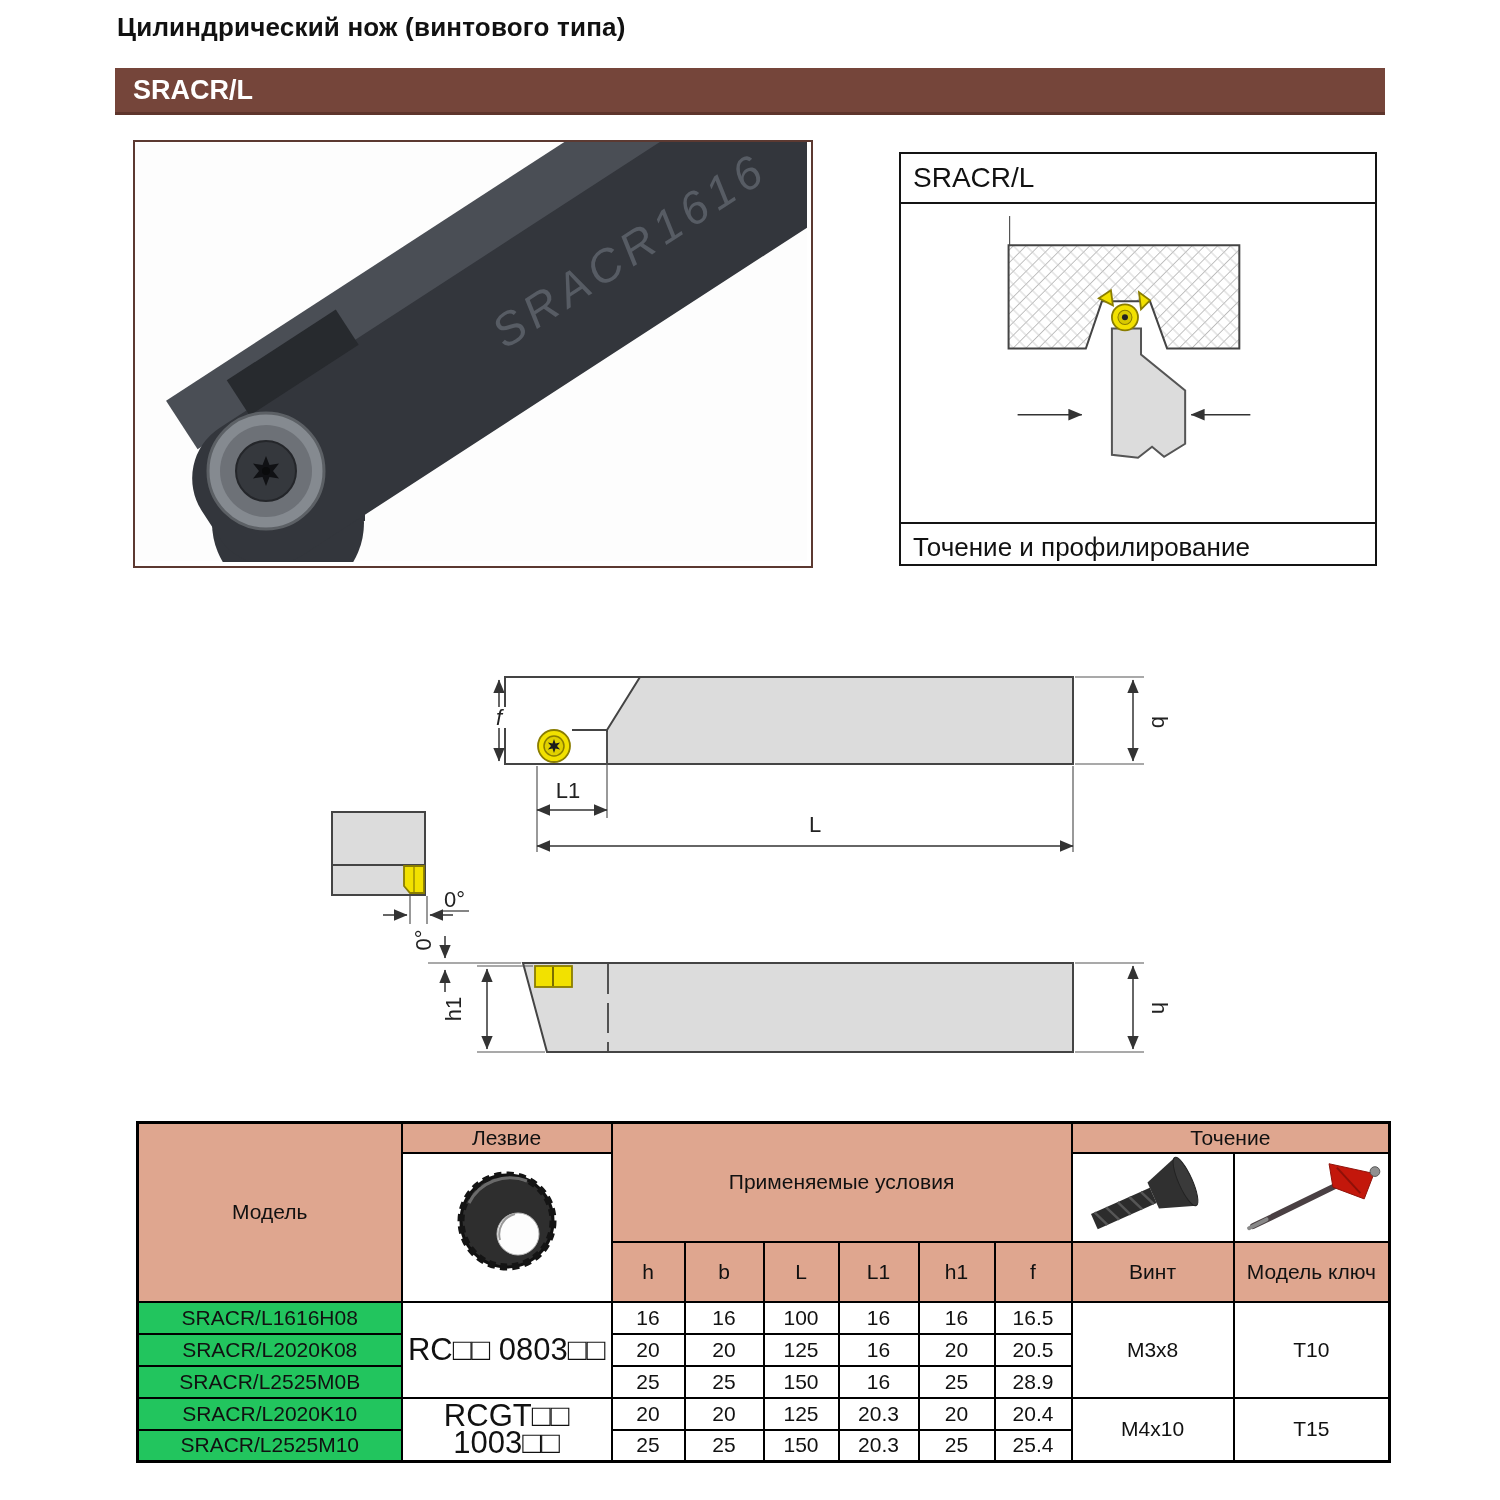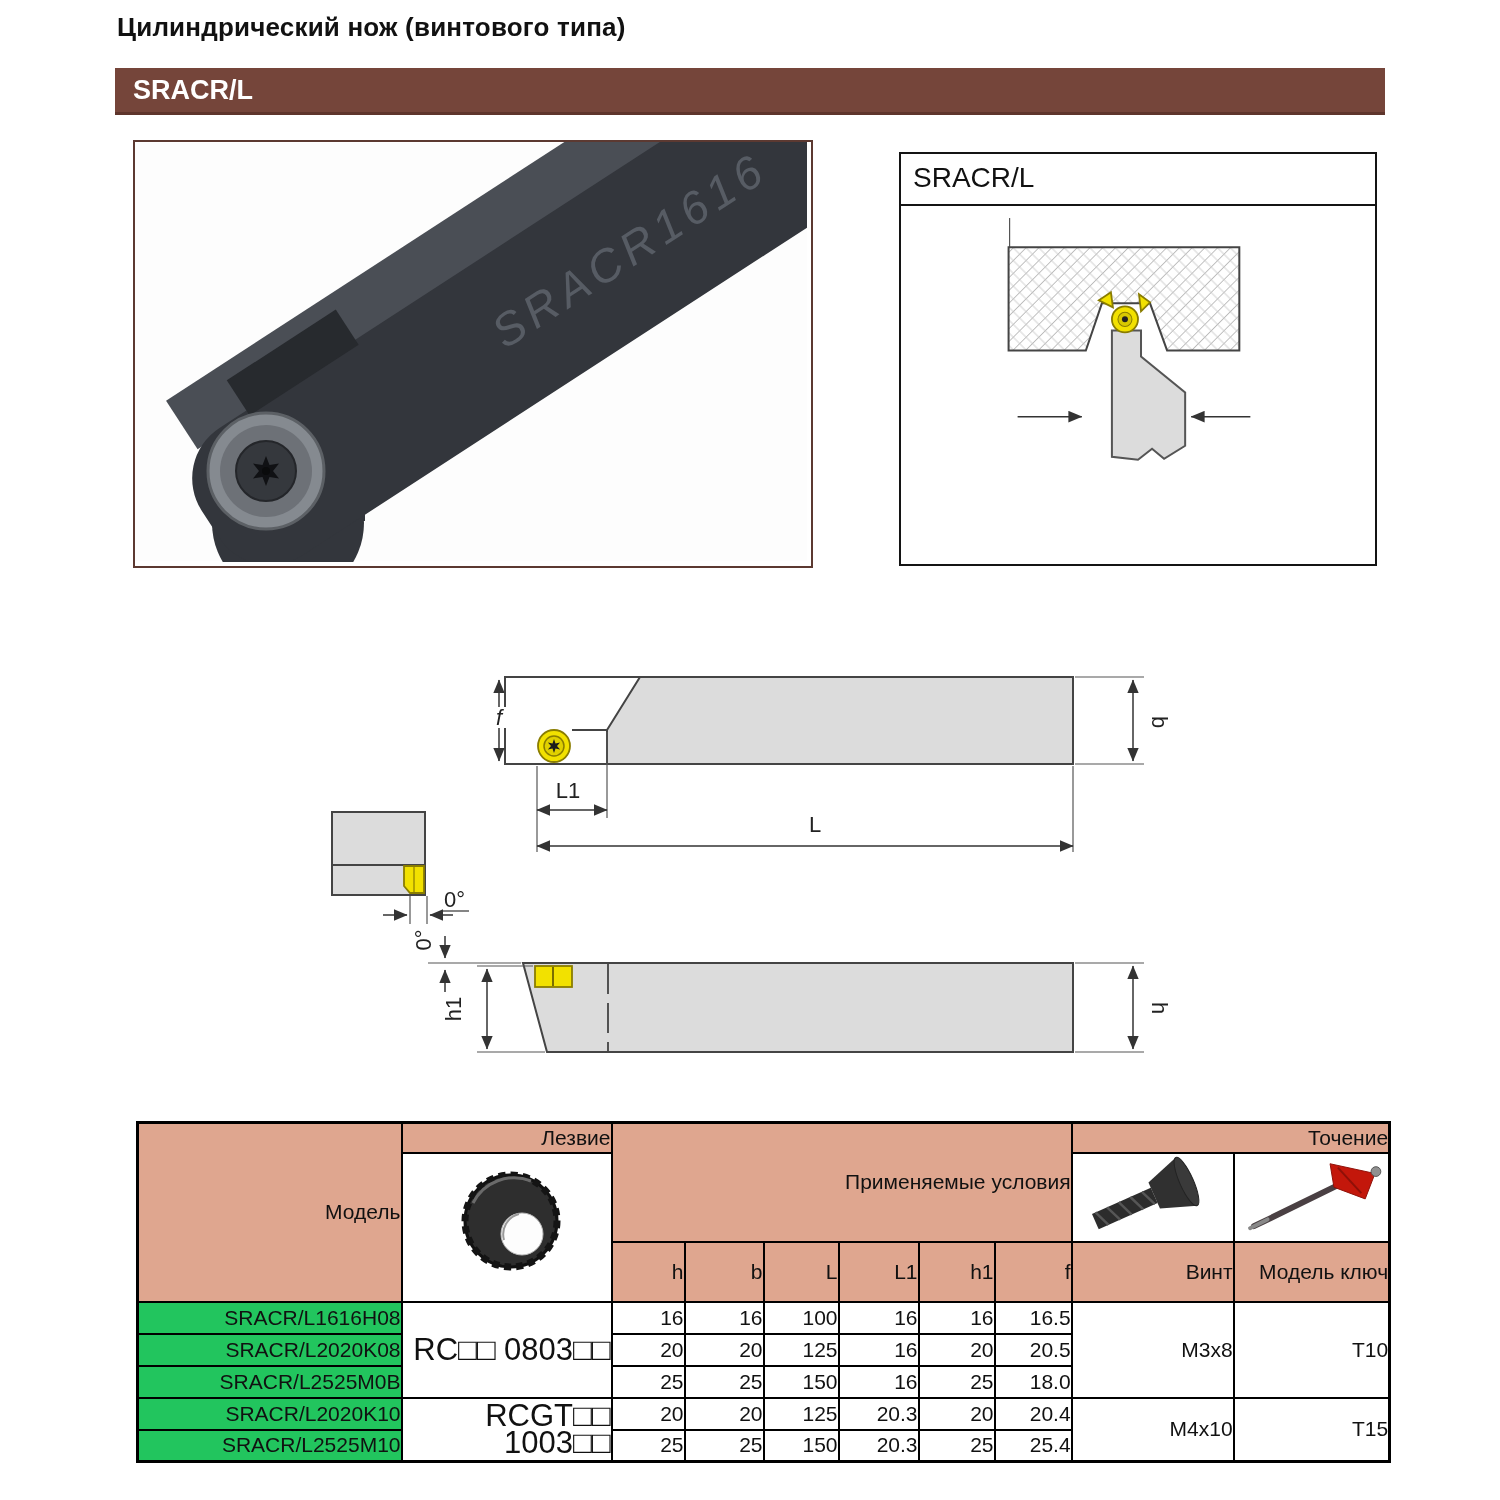--- a/index.html
+++ b/index.html
@@ -27,21 +27,21 @@
   #drawing{left:280px;top:620px;width:900px;height:470px;}
   .part{fill:#DCDCDC;stroke:#444;stroke-width:2;}
   .outl{stroke:#444;stroke-width:2;fill:none;}
   .dim{stroke:#333;stroke-width:1.5;fill:none;}
   .thin{stroke:#555;stroke-width:1.2;fill:none;}
   .ins{fill:#F2E100;stroke:#8a7d00;stroke-width:1.8;}
   .dtxt{font-size:22px;fill:#222;}
   
   #spec-table{left:136px;top:1121px;}
   table{border-collapse:collapse;table-layout:fixed;width:1252px;}
-  td,th{border:2px solid #000;font-weight:normal;text-align:right;vertical-align:middle;
+  td,th{border:2px solid #000;font-weight:normal;text-align:center;vertical-align:middle;
         padding:0;font-size:21px;overflow:hidden;}
   table{border:3px solid #000;}
   .hd{background:#DFA68F;}
   .model{background:#22c55e;}
   .imgcell{background:#fff;}
   tr.r-top{height:30px;} tr.r-img{height:86px;} tr.r-sub{height:60px;} tr.r-body{height:32px;}
   .blade-txt{font-size:31px;line-height:27px;}
 </style>
 </head>
 <body>
@@ -97,20 +97,21 @@
       <polygon points="210,124 239,124 239,150 283,186 283,239 262,252 250,242 236,253 210,250" fill="#DCDCDC" stroke="#555" stroke-width="2"></polygon>
       <g>
         <circle cx="223" cy="113" r="13" class="ins"></circle>
         <circle cx="223" cy="113" r="7" fill="#d8c900" stroke="#8a7d00" stroke-width="1"></circle>
         <circle cx="223" cy="113" r="3" fill="#222"></circle>
       </g>
       <line x1="116" y1="210" x2="180" y2="210" class="dim" marker-end="url(#arr2)"></line>
       <line x1="348" y1="210" x2="289" y2="210" class="dim" marker-end="url(#arr2)"></line>
     </svg>
   </div>
+  <div class="u-cap">Точение и профилирование</div>
 </div>
 
 <svg class="abs" id="drawing" viewBox="280 620 900 470">
   <defs>
     <marker id="arr" viewBox="0 0 12 10" markerWidth="14" markerHeight="12" refX="11.5" refY="5" orient="auto-start-reverse" markerUnits="userSpaceOnUse">
       <path d="M0,0 L12,5 L0,10 Z" fill="#333"></path>
     </marker>
   </defs>
 
   <g>
@@ -262,21 +263,21 @@
     <td>20</td>
     <td>20.5</td>
   </tr>
   <tr class="r-body">
     <td class="model">SRACR/L2525M0B</td>
     <td>25</td>
     <td>25</td>
     <td>150</td>
     <td>16</td>
     <td>25</td>
-    <td>18.0</td>
+    <td>28.9</td>
   </tr>
   <tr class="r-body">
     <td class="model">SRACR/L2020K10</td>
     <td class="blade-txt" rowspan="2">
       <span style="display:block">RCGT□□</span>
       <span style="display:block">1003□□</span>
     </td>
     <td>20</td>
     <td>20</td>
     <td>125</td>

